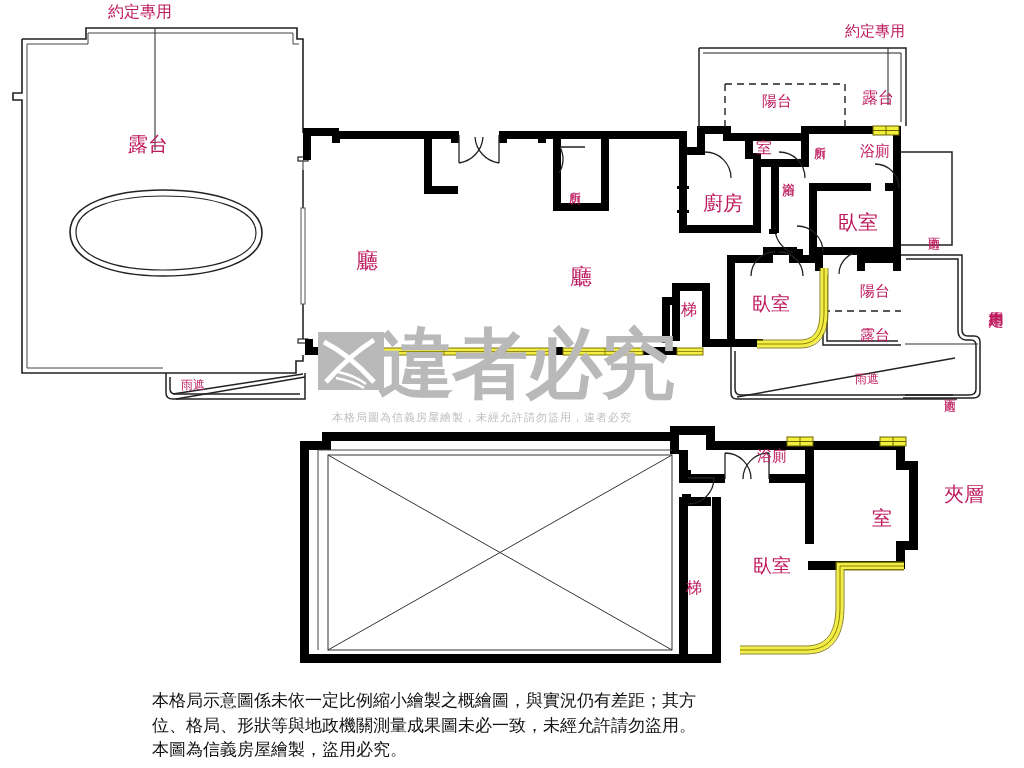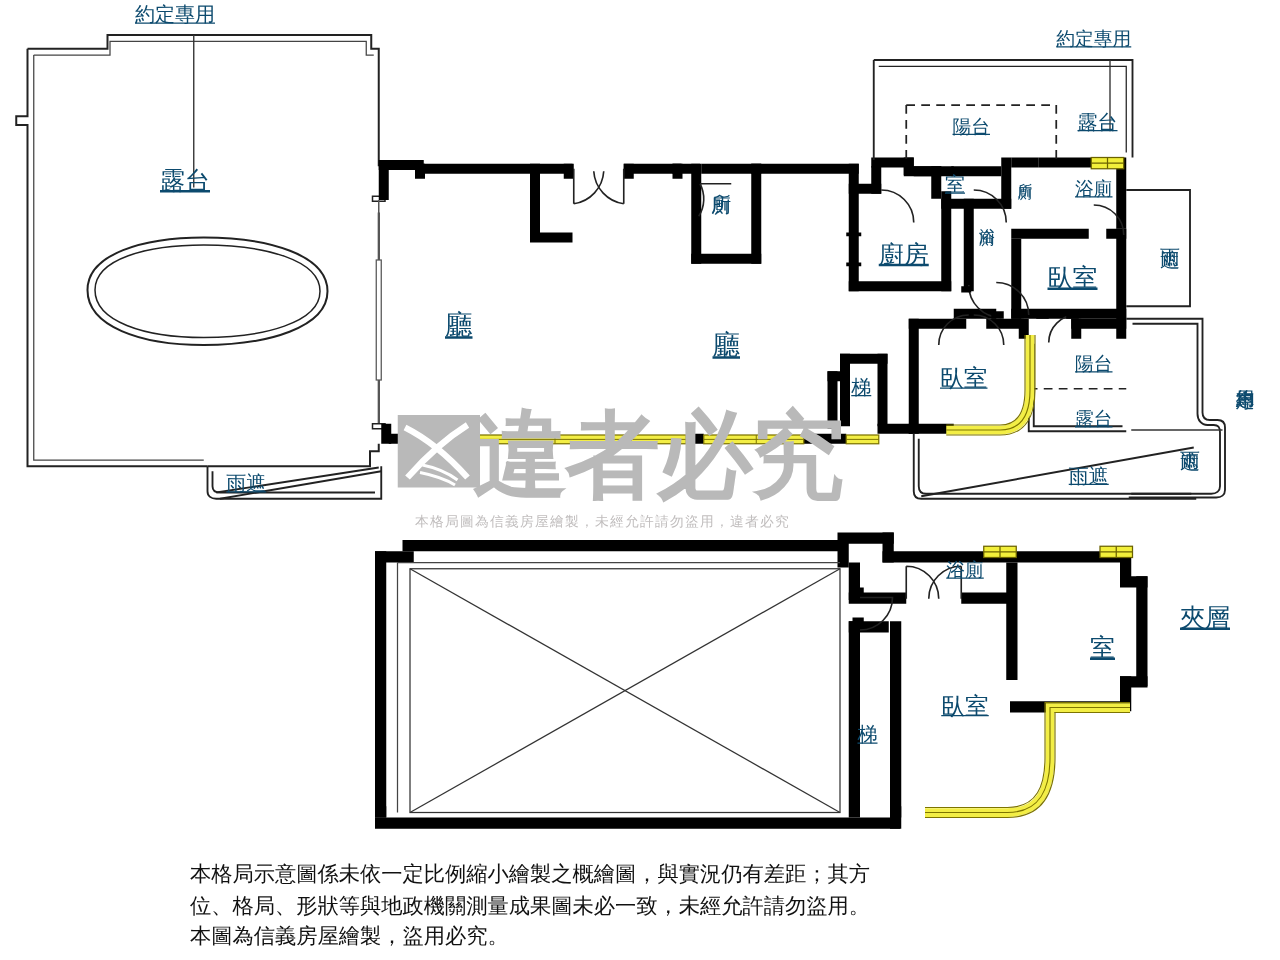--- a/index.html
+++ b/index.html
@@ -9,35 +9,34 @@
     font-family:"DejaVu Sans","Liberation Sans",sans-serif;
     color:#1a1a1a;
   }
   #plan-root{position:absolute;left:0;top:0;width:1024px;height:768px;}
   svg.plan{position:absolute;left:0;top:0;width:1024px;height:768px;}
 
   
   .lbl{
     position:absolute;
     font-family:"DejaVu Sans","Liberation Sans",sans-serif;
-    color:#0c4a6e;
+    color:#be185d;
     white-space:nowrap;
     line-height:1.02;
     letter-spacing:0px;
-    text-decoration:underline;
   }
   .lbl.v{
     white-space:normal;
     writing-mode:vertical-rl;
     text-orientation:upright;
     line-height:1.0;
   }
   .s12{font-size:12px;}
   .s13{font-size:13px;}
-  .s14{font-size:16px;}
+  .s14{font-size:12px;text-align:right;}
   .s15{font-size:15px;}
   .s16{font-size:16px;}
   .s19{font-size:19px;}
   .s20{font-size:20px;}
   .s22{font-size:22px;}
   .s24{font-size:20px;}
 
   
   #watermark{
     position:absolute;left:318px;top:326px;width:400px;height:100px;

